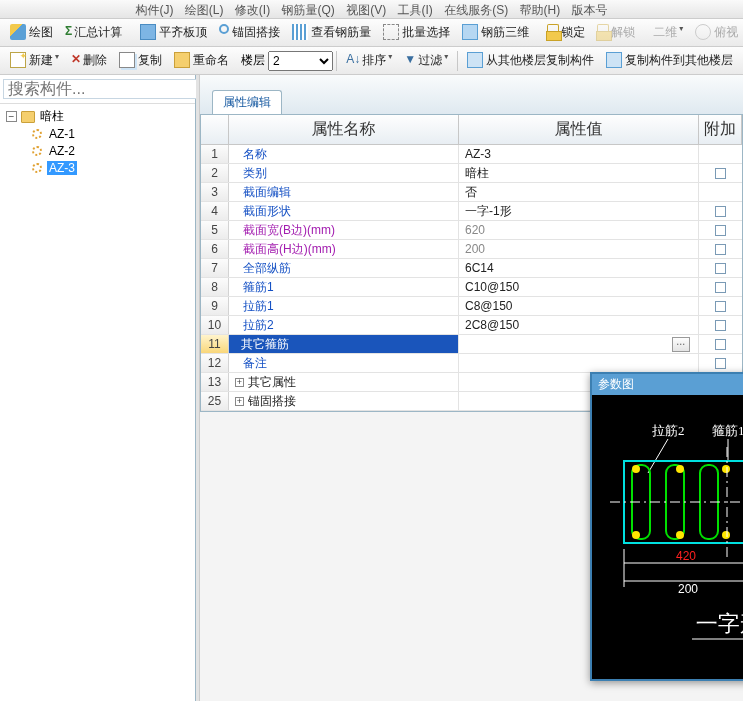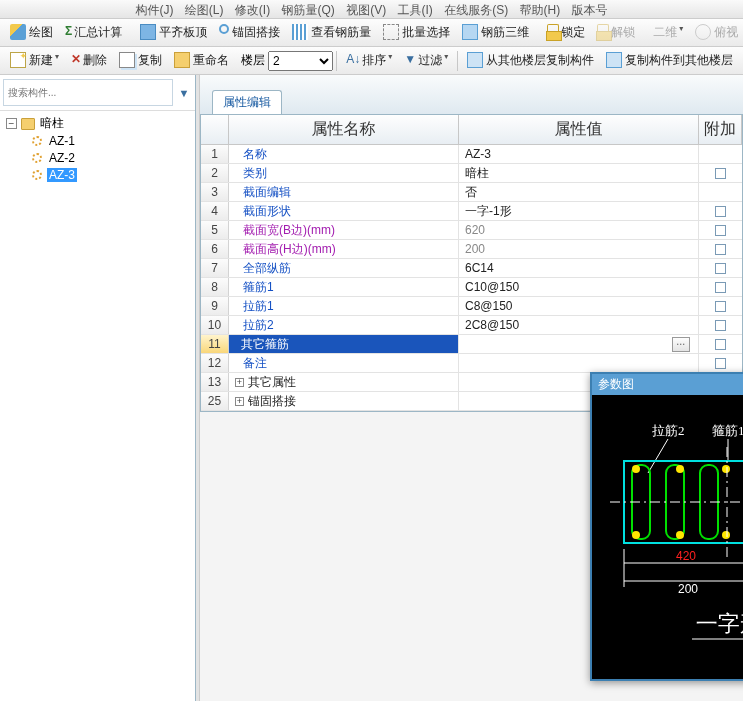--- a/index.html
+++ b/index.html
@@ -9,21 +9,21 @@
 .toolbar { height:28px; background:linear-gradient(#fdfdfd,#eaeaea); border-bottom:1px solid #ccc; display:flex; align-items:center; padding:0 4px; white-space:nowrap; overflow:hidden;}
 .toolbar .btn { display:inline-flex; align-items:flex-start; padding:2px 5px; margin:0 1px; cursor:pointer; color:#222;}
 .toolbar .sep { width:1px; height:20px; background:#c7c7c7; margin:0 3px;}
 .toolbar .ico { width:16px; height:16px; margin-right:3px; display:inline-block;}
 .toolbar select { height:20px; font-size:12px;}
 .dd-arrow { font-size:8px; color:#555; margin-left:2px;}
 .main { display:flex; height:654px;}
 .left { width:196px; border-right:1px solid #9cb6c5; display:flex; flex-direction:column; background:#fff;}
 .splitter { width:4px; background:#e3e3e3; border-right:1px solid #ccc; cursor:col-resize;}
 .search-wrap { padding:4px 3px; border-bottom:1px solid #ddd; display:flex; align-items:center; gap:3px;}
-.search-wrap input { flex:1; height:27px; border:1px solid #c7d6e2; padding:1px 4px; font-size:10px; color:#888;}
+.search-wrap input { flex:1; height:20px; border:1px solid #c7d6e2; padding:1px 4px; font-size:16px; color:#888;}
 .filter-ico { width:16px; height:16px; display:flex; align-items:center; justify-content:center; font-size:11px; color:#3a6fa0;}
 .tree { flex:1; padding:4px 2px; overflow:auto;}
 .tree-row { display:flex; align-items:center; height:17px; padding-left:4px; white-space:nowrap; cursor:default;}
 .tree-row .exp { width:11px; height:11px; border:1px solid #888; display:flex; align-items:center; justify-content:center; font-size:10px; line-height:8px; margin-right:4px; background:#fff; color:#444;}
 .tree-row .node-label { padding:0 2px;}
 .tree-row .node-label.selected { background:#3399ff; color:#fff;}
 .tree-row.indent1 { padding-left:28px;}
 .gear { width:14px; height:14px; margin-right:3px; display:inline-block; position:relative;}
 .gear::before { content:""; position:absolute; inset:2px; border:2px dotted #e0a030; border-radius:50%;}
 .folder { width:14px; height:12px; background:#f5cf6e; border:1px solid #caa03a; margin-right:3px; border-radius:1px;}

